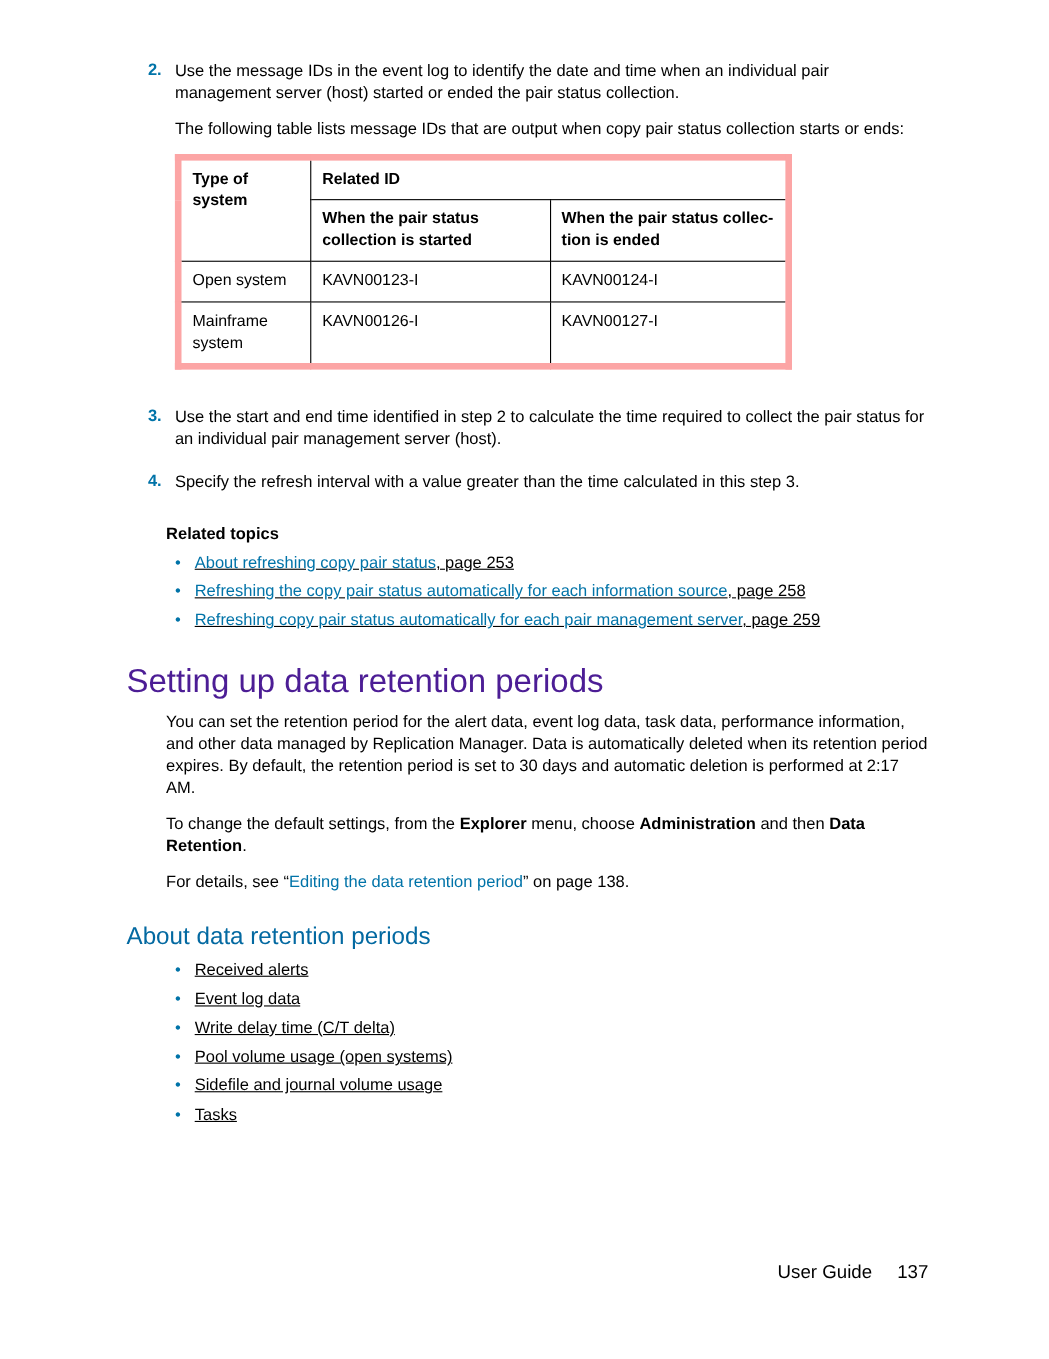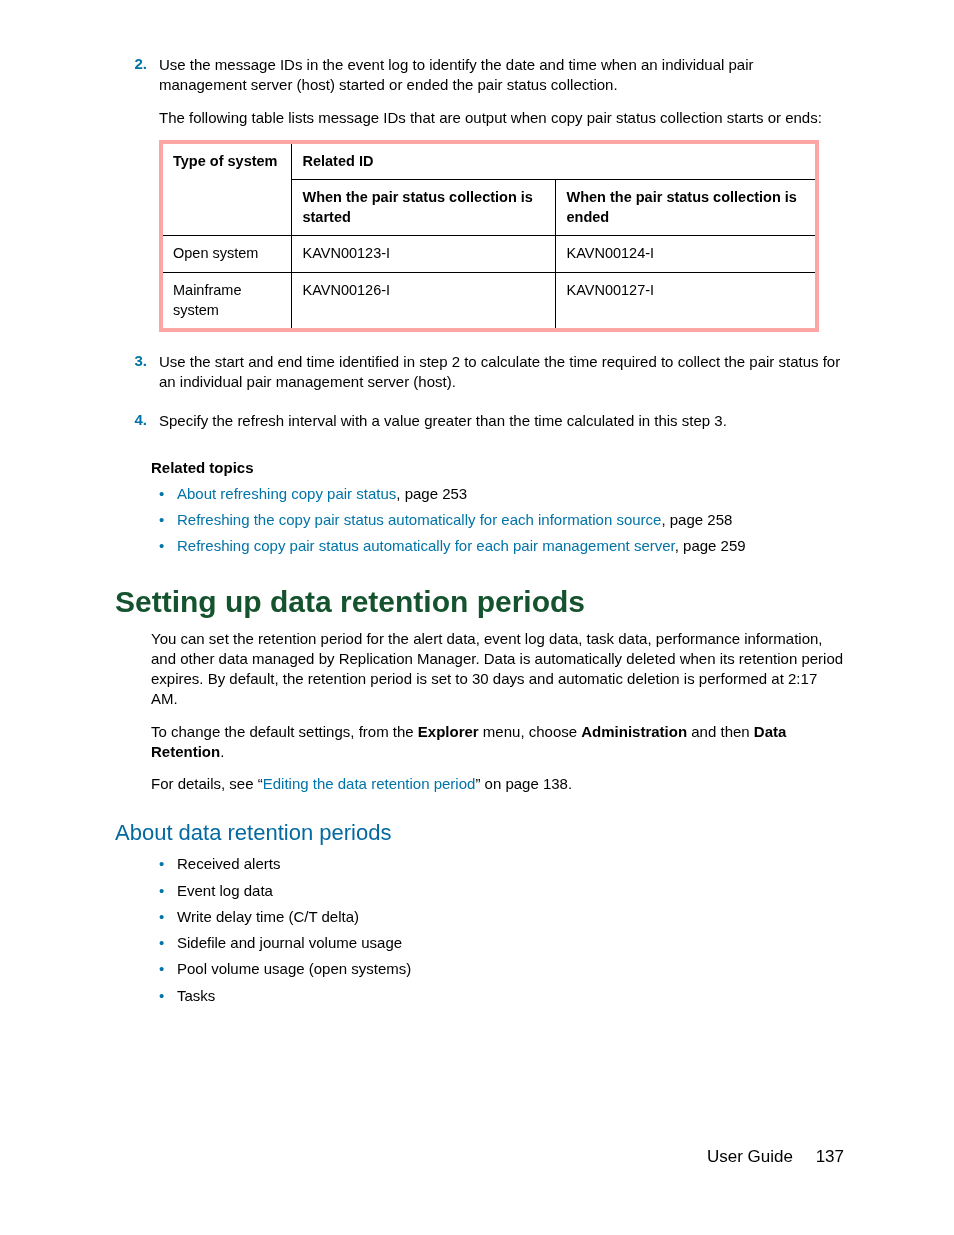--- a/index.html
+++ b/index.html
@@ -35,23 +35,23 @@
   }
   .ord-body {
     flex: 1;
     line-height: 1.35;
   }
   .ord-body p {
     margin: 0 2px 12px 0;
   }
   table {
     border-collapse: collapse;
-    width: 660px;
-    margin: 8px 0 14px 0;
-    border: 4px solid #fca5a5;
+    width: 561px;
+    margin: 8px 0 28px 0;
+    border: 6px solid #fca5a5;
   }
   th, td {
     border: 1px solid #000;
     padding: 8px 10px;
     text-align: left;
     vertical-align: top;
     font-size: 14.5px;
   }
   th {
     font-weight: bold;
@@ -62,40 +62,41 @@
   }
   .related-heading {
     font-weight: bold;
     margin: 16px 0 8px 36px;
     font-size: 15px;
   }
   .bullets {
     list-style: none;
     margin: 0 0 0 36px;
     padding: 0;
+    text-decoration: underline;
   }
   .bullets li {
     padding-left: 26px;
     position: relative;
     margin-bottom: 6px;
     line-height: 1.35;
   }
   .bullets li::before {
     content: "•";
     position: absolute;
     left: 8px;
     color: #0073a8;
   }
   .link {
     color: #0073a8;
   }
   h1 {
     font-family: Arial, Helvetica, sans-serif;
-    font-weight: bold;
-    color: #14532d;
+    font-weight: normal;
+    color: #4c1d95;
     font-size: 30px;
     margin: 28px 0 10px 0;
   }
   h2 {
     font-family: Arial, Helvetica, sans-serif;
     font-weight: normal;
     color: #0369a1;
     font-size: 22px;
     margin: 26px 0 8px 0;
   }
@@ -195,22 +196,22 @@
     <span>For details, see “</span><span class="link">Editing the data retention period</span><span>” on page 138.</span>
   </p>
 
   <h2>About data retention periods</h2>
 
 
   <ul class="bullets">
     <li>Received alerts</li>
     <li>Event log data</li>
     <li>Write delay time (C/T delta)</li>
+    <li>Pool volume usage (open systems)</li>
     <li>Sidefile and journal volume usage</li>
-    <li>Pool volume usage (open systems)</li>
     <li>Tasks</li>
   </ul>
 
 </div>
 
 <div class="footer">
   <span>User Guide</span>
   <span class="pg">137</span>
 </div>
 

